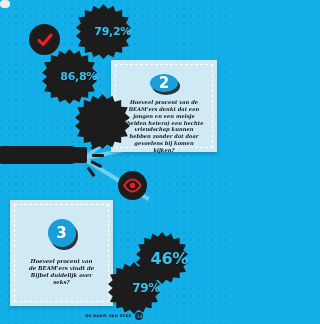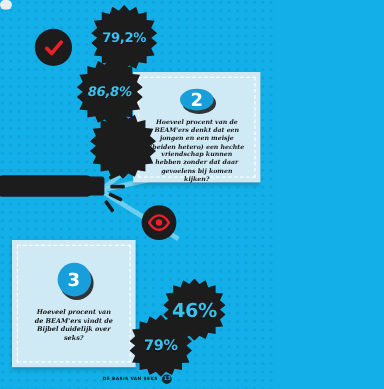--- a/index.html
+++ b/index.html
@@ -57,21 +57,21 @@
   .card-text{
     color:#17181A;text-align:center;
     font-family:"DejaVu Serif", serif;
     font-style:italic;font-weight:bold;
     line-height:1.32;
   }
 
   
   .burst{
     position:absolute;
-    display:flex;align-items:center;justify-content:center;
+    display:flex;align-items:center;justify-content:flex-end;
   }
   .burst svg{position:absolute;inset:0;width:100%;height:100%;}
   .burst span{
     position:relative;z-index:2;
     color:#39C2F0;font-weight:bold;
     font-family:"DejaVu Sans", sans-serif;
     letter-spacing:-.3px;
     text-shadow:0 1px 0 rgba(0,0,0,.35);
   }
 
@@ -136,21 +136,21 @@
     </div>
   </div>
 
   <div class="burst" style="left:76px;top:4px;width:55px;height:55px;">
     <svg viewBox="0 0 100 100" preserveAspectRatio="none">
       <polygon fill="#1C1C1C" points="50,0 58,9 68,3 72,14 84,11 84,23 96,24 91,35 100,43 91,50 100,58 91,66 96,77 84,78 84,89 72,87 68,97 58,92 50,100 42,92 32,97 28,87 16,89 16,78 4,77 9,66 0,58 9,50 0,43 9,35 4,24 16,23 16,11 28,14 32,3 42,9"></polygon>
     </svg>
     <span style="font-size:11px;">79,2%</span>
   </div>
 
-  <div class="burst" style="left:64px;top:49px;width:55px;height:55px;font-style:italic;">
+  <div class="burst" style="left:42px;top:49px;width:55px;height:55px;">
     <svg viewBox="0 0 100 100" preserveAspectRatio="none">
       <polygon fill="#1C1C1C" points="50,0 58,9 68,3 72,14 84,11 84,23 96,24 91,35 100,43 91,50 100,58 91,66 96,77 84,78 84,89 72,87 68,97 58,92 50,100 42,92 32,97 28,87 16,89 16,78 4,77 9,66 0,58 9,50 0,43 9,35 4,24 16,23 16,11 28,14 32,3 42,9"></polygon>
     </svg>
     <span style="font-size:11px;">86,8%</span>
   </div>
 
   <div class="burst" style="left:75px;top:94px;width:55px;height:55px;">
     <svg viewBox="0 0 100 100" preserveAspectRatio="none">
       <polygon fill="#1C1C1C" points="50,0 58,9 68,3 72,14 84,11 84,23 96,24 91,35 100,43 91,50 100,58 91,66 96,77 84,78 84,89 72,87 68,97 58,92 50,100 42,92 32,97 28,87 16,89 16,78 4,77 9,66 0,58 9,50 0,43 9,35 4,24 16,23 16,11 28,14 32,3 42,9"></polygon>
     </svg>

